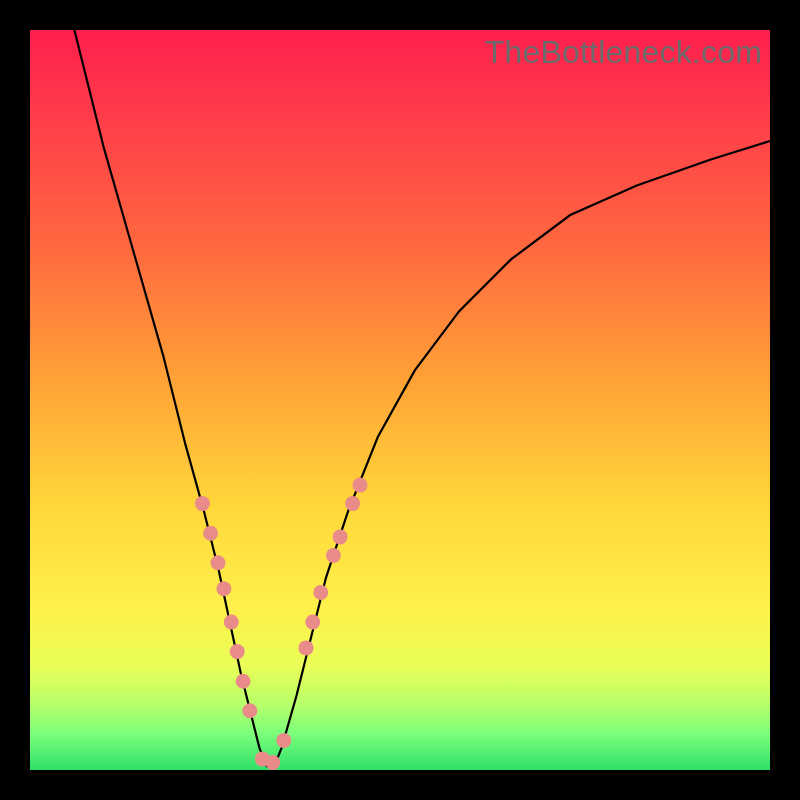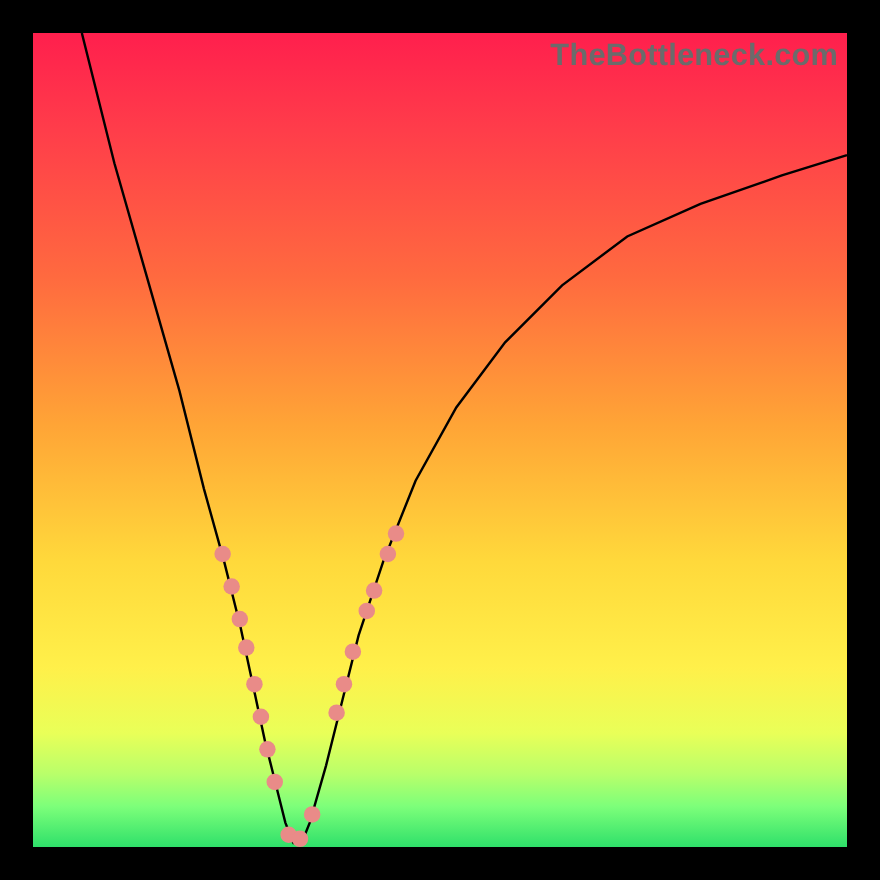--- a/index.html
+++ b/index.html
@@ -38,22 +38,22 @@
       #b9ff6a 91%,
       #7dff7a 95%,
       #2fe06a 100%
     );
   }
   .watermark {
     position: absolute;
     top: 4px;
     right: 8px;
     color: #6b6b6b;
-    font-size: 28px;
-    font-weight: 700;
+    font-size: 32px;
+    font-weight: 400;
     letter-spacing: 0.2px;
     user-select: none;
   }
   svg.curve {
     position: absolute;
     left: 0;
     top: 0;
     width: 740px;
     height: 740px;
     overflow: visible;

